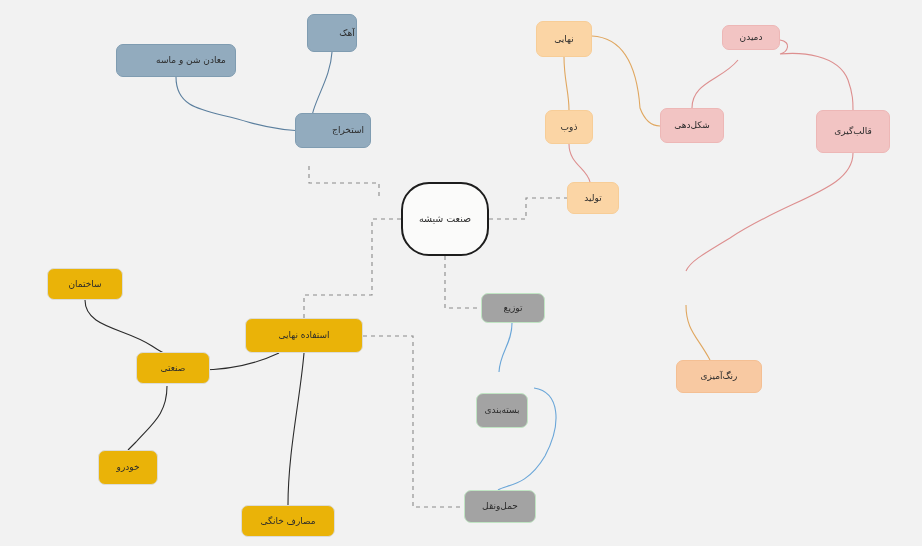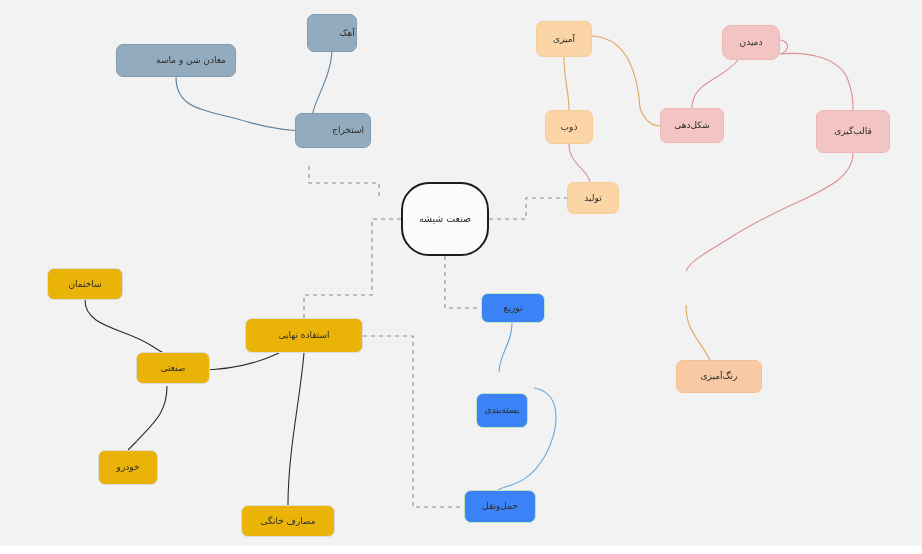--- a/index.html
+++ b/index.html
@@ -66,21 +66,21 @@
   }
   .node.orange2 {
     background: #f8c9a2;
     border: 1px solid #f4bf93;
   }
   .node.pink {
     background: #f2c4c3;
     border: 1px solid #edb7b6;
   }
   .node.green {
-    background: #3b82f6;
+    background: #a3a3a3;
     border: 1px solid #c0e5c3;
   }
   .node.plain {
     background: #eab308;
     border: 1px solid #dcdcd8;
   }
 </style>
 </head>
 <body>
 
@@ -135,33 +135,33 @@
     <span>معادن شن و ماسه</span>
   </div>
   <div class="node blue" style="left:307px;top:14px;width:50px;height:38px;">
     <span>آهک</span>
   </div>
   <div class="node blue" style="left:271px;top:113px;width:76px;height:35px;margin-left:24px;">
     <span>استخراج</span>
   </div>
 
   <div class="node orange" style="left:536px;top:21px;width:56px;height:36px;">
-    <span>آمیزی</span>
+    <span>نهایی</span>
   </div>
   <div class="node orange" style="left:545px;top:110px;width:48px;height:34px;">
     <span>ذوب</span>
   </div>
   <div class="node orange" style="left:567px;top:182px;width:52px;height:32px;">
     <span>تولید</span>
   </div>
 
   <div class="node pink" style="left:660px;top:108px;width:64px;height:35px;">
     <span>شکل‌دهی</span>
   </div>
-  <div class="node pink" style="left:722px;top:25px;width:58px;height:35px;border-radius:9px;">
+  <div class="node pink" style="left:722px;top:25px;width:58px;height:25px;">
     <span>دمیدن</span>
   </div>
   <div class="node pink" style="left:816px;top:110px;width:74px;height:43px;">
     <span>قالب‌گیری</span>
   </div>
 
   <div class="node orange2" style="left:676px;top:360px;width:86px;height:33px;">
     <span>رنگ‌آمیزی</span>
   </div>
 

